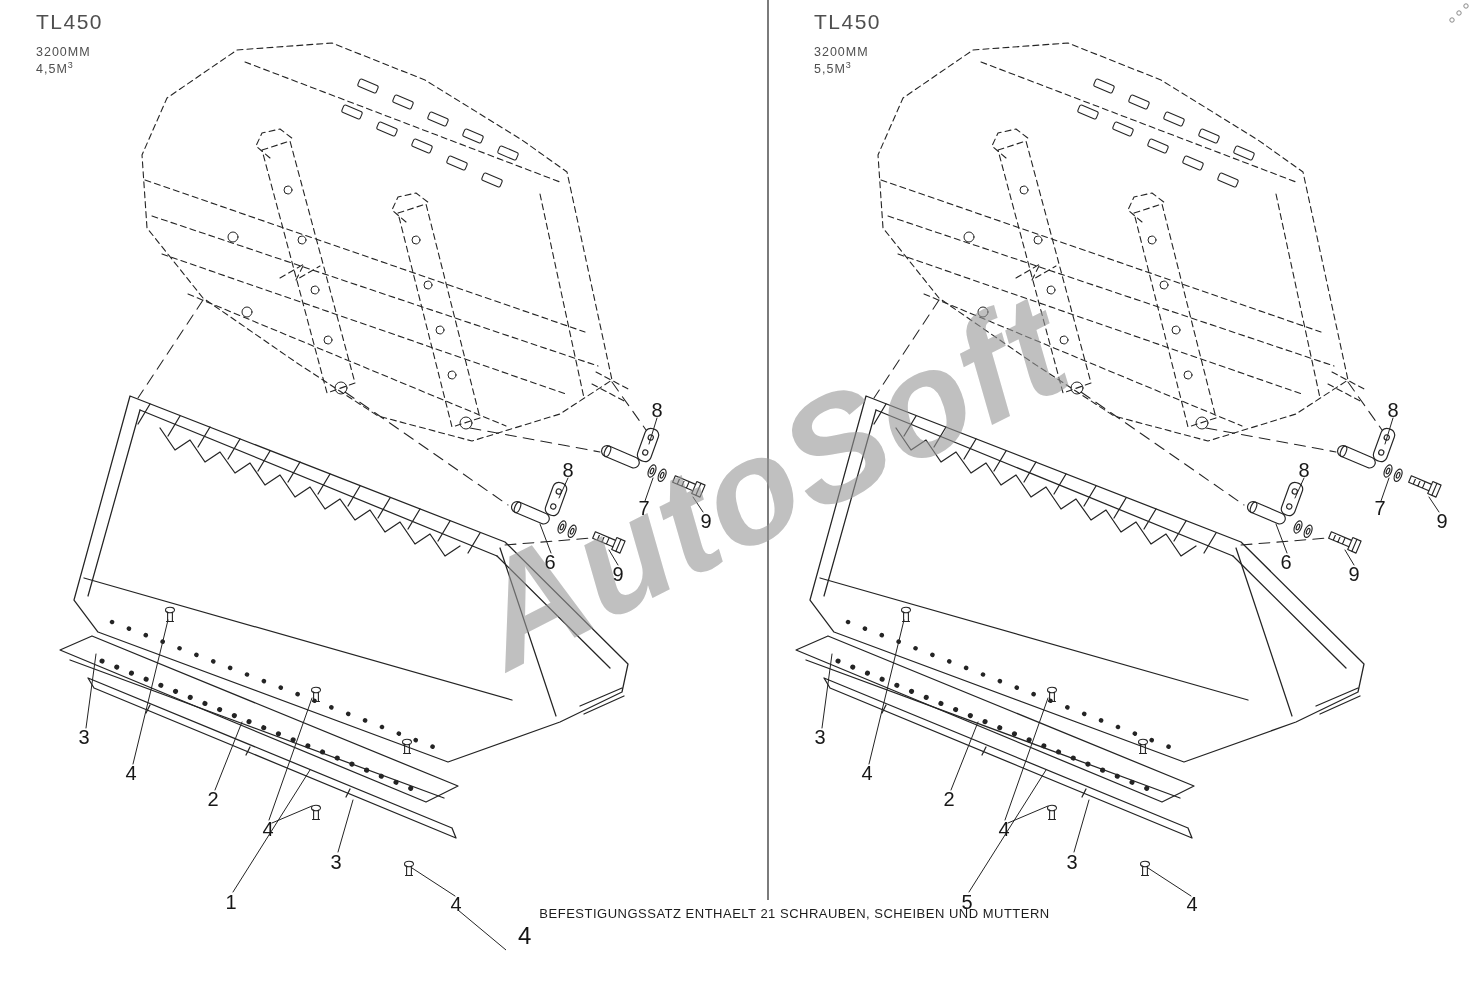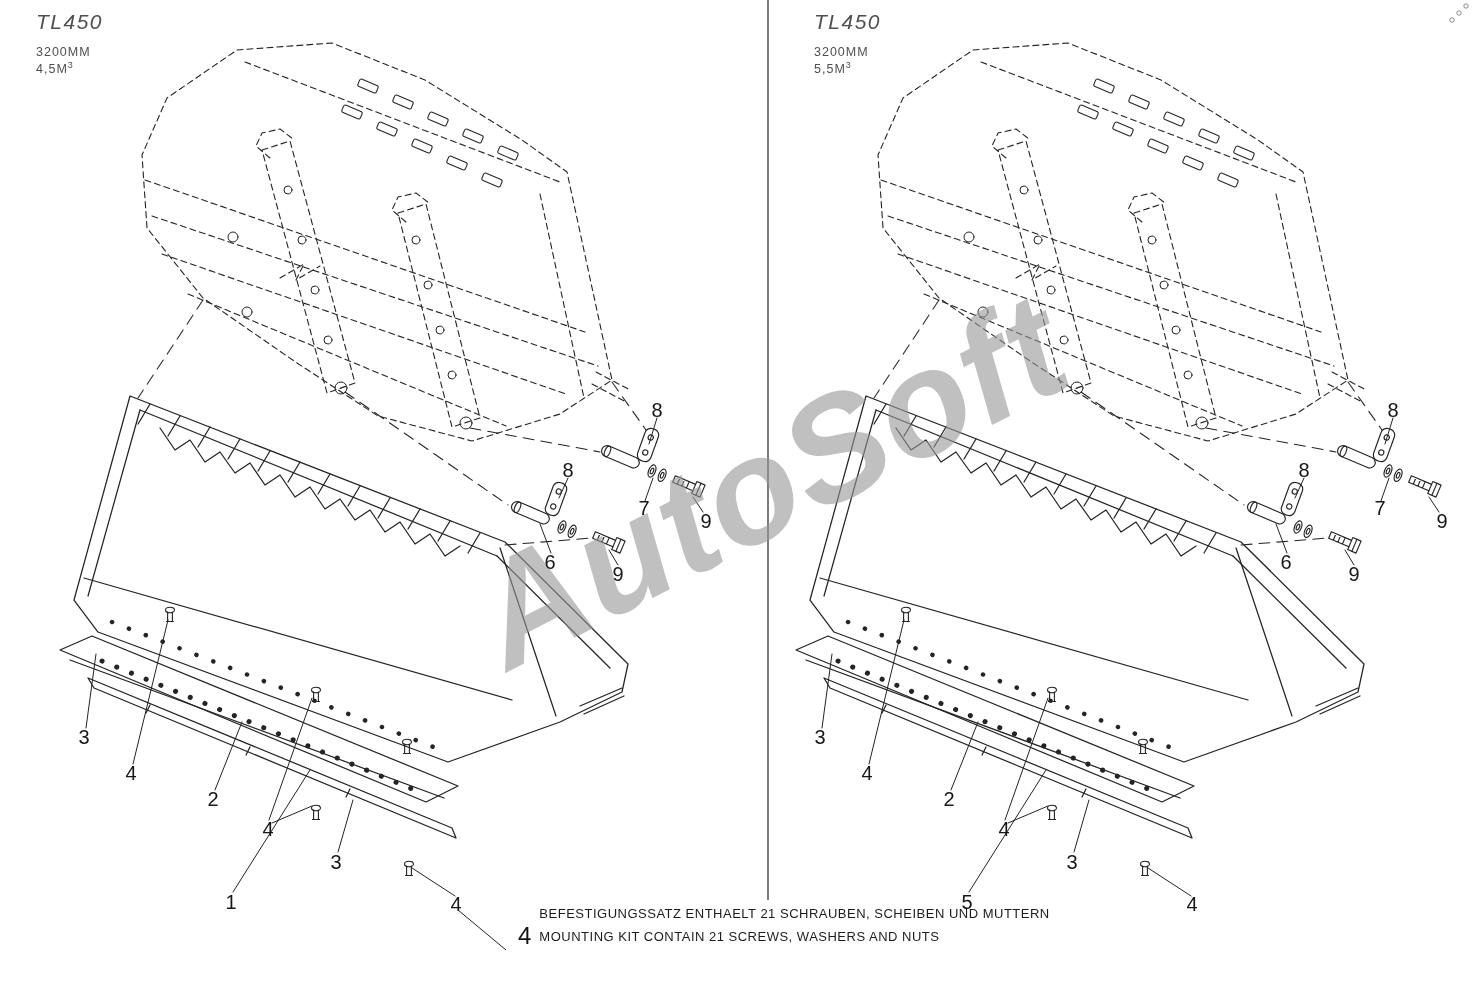--- a/index.html
+++ b/index.html
@@ -6,21 +6,21 @@
   .page{position:relative;width:1483px;height:996px;background:#fff;overflow:hidden;
         font-family:"Liberation Sans",sans-serif;}
   svg.diagram{position:absolute;left:0;top:0;z-index:1;}
   .watermark{position:absolute;left:430px;top:396px;width:680px;text-align:center;
              font-size:148px;font-style:italic;font-weight:bold;letter-spacing:2px;
              color:#979797;opacity:.6;transform:rotate(-27deg);transform-origin:center;
              z-index:2;pointer-events:none;white-space:nowrap;}
   .pt{position:absolute;z-index:3;color:#4f4f4f;}
   .pt-left{left:36px;top:10px;}
   .pt-right{left:814px;top:10px;}
-  .pt .model{font-size:21px;letter-spacing:1.5px;font-style:italic;}
+  .pt .model{font-size:21px;letter-spacing:1.5px;}
   .pt .dim{font-size:12.5px;letter-spacing:1px;margin-top:11px;}
   .pt .cap{font-size:12.5px;letter-spacing:1px;margin-top:1px;}
   .pt sup{font-size:9px;}
   .co{position:absolute;transform:translate(-50%,-50%);font-size:20px;color:#171717;z-index:3;}
   .note{position:absolute;left:518px;top:903px;z-index:3;display:flex;align-items:flex-start;}
   .note-num{font-size:24px;color:#141414;margin-top:19px;margin-right:8px;}
   .note-lines{font-size:13px;line-height:22.5px;letter-spacing:.5px;color:#1c1c1c;white-space:nowrap;}
 </style>
 </head>
 <body>
@@ -201,17 +201,16 @@
 <span class="co" style="left:949px;top:799px">2</span>
 <span class="co" style="left:1004px;top:829px">4</span>
 <span class="co" style="left:1072px;top:862px">3</span>
 <span class="co" style="left:967px;top:902px">5</span>
 <span class="co" style="left:1192px;top:904px">4</span>
 
 <div class="note">
   <span class="note-num">4</span>
   <div class="note-lines">
     <div>BEFESTIGUNGSSATZ ENTHAELT 21 SCHRAUBEN, SCHEIBEN UND MUTTERN</div>
-    <div>MOUNTING KIT CONTAIN 21 SCREWS, WASHERS AND NUTS</div>
   </div>
 </div>
 
 </div>
 
 </body></html>

